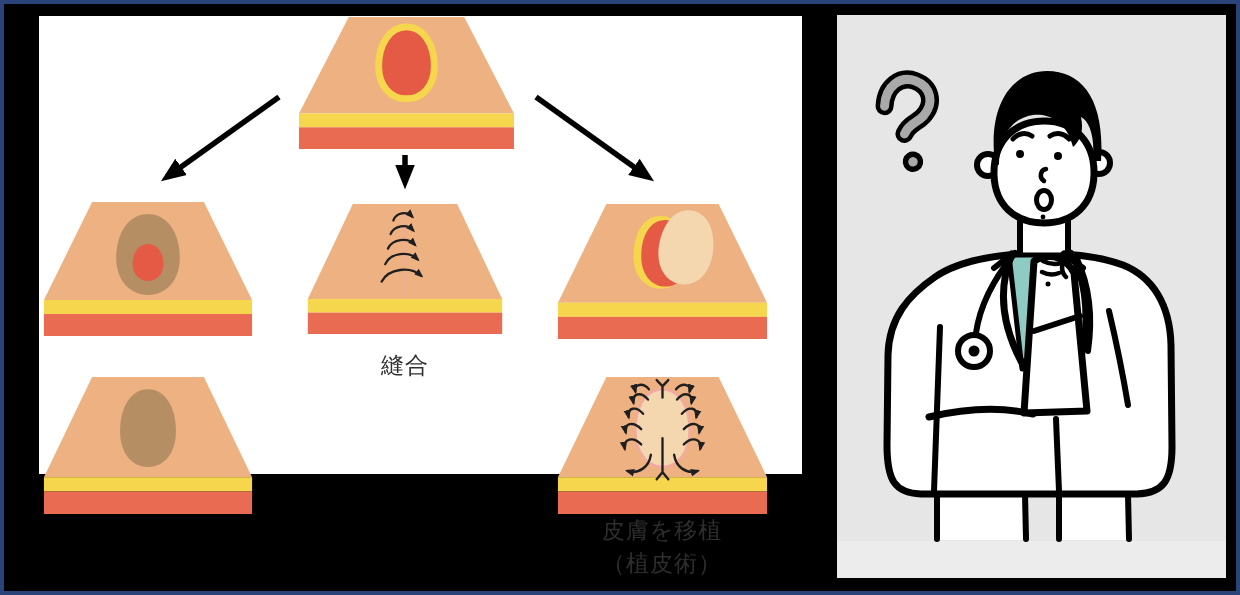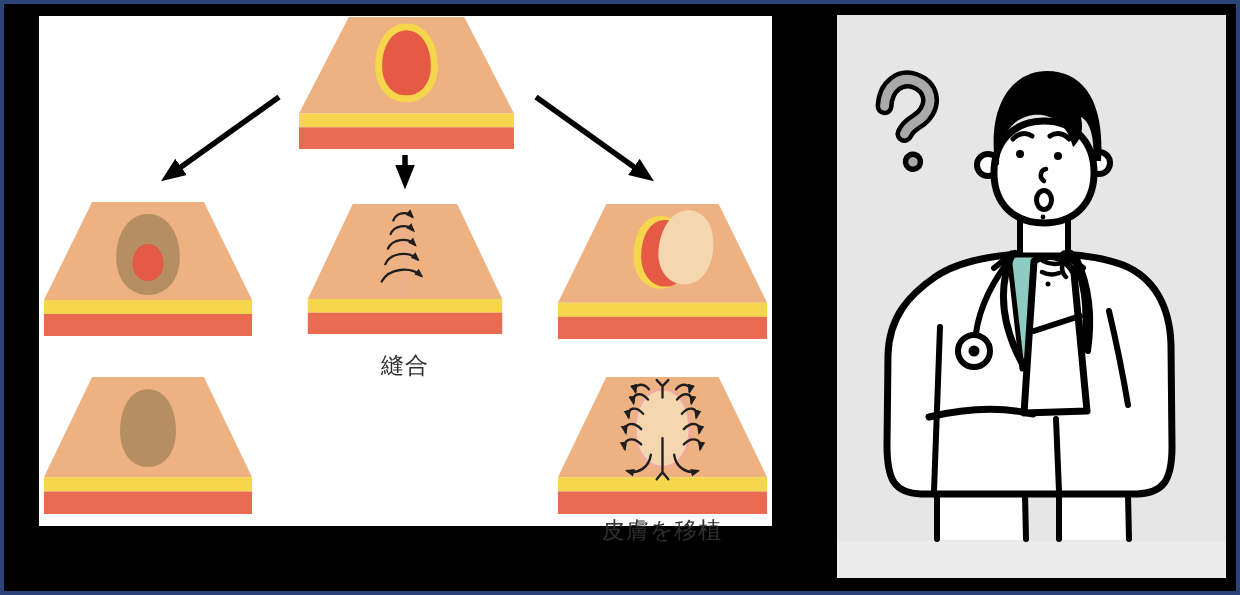--- a/index.html
+++ b/index.html
@@ -12,21 +12,21 @@
   }
   html,body{margin:0;padding:0;background:#111;}
   .stage{
     position:relative;width:1232px;height:587px;
     background:var(--frame-bg);
     border:4px solid var(--frame-border);
     overflow:hidden;
     font-family:"DejaVu Sans","Liberation Sans",sans-serif;
   }
   .panel{position:absolute;}
-  .diagram-panel{left:35px;top:12px;width:733px;height:510px;background:var(--panel-white);}
+  .diagram-panel{left:35px;top:12px;width:733px;height:458px;background:var(--panel-white);padding-left:30px;}
   .doctor-panel{left:833px;top:11px;width:389px;height:563px;background:var(--panel-gray);}
   .blk{position:absolute;display:block;}
   .skin{fill:var(--skin);}
   .fat{fill:var(--layer-yellow);}
   .musc{fill:var(--layer-red);}
   .wound{fill:var(--wound-red);}
   .scar{fill:var(--scar-brown);}
   .graft{fill:var(--graft-cream);}
   .stitch{stroke:var(--ink);stroke-width:2.4;fill:none;stroke-linecap:round;}
   .mainline{stroke:#000;stroke-width:5.5;fill:none;}
@@ -132,20 +132,21 @@
       <path class="mainline" marker-end="url(#ah-big)" d="M240,81 L128,161"></path>
       <path class="mainline" marker-end="url(#ah-big)" d="M366,139 L366,166"></path>
       <path class="mainline" marker-end="url(#ah-big)" d="M497,81 L609,161"></path>
     </svg>
 
     <div class="lbl" style="left:267px;top:333px;width:198px">縫合</div>
 
 
     <div class="lbl" style="left:514px;top:498px;width:218px">
       <div>皮膚を移植</div>
+      <div>（植皮術）</div>
     </div>
   </section>
 
   <section class="panel doctor-panel">
     <svg class="doctor-svg" viewBox="0 0 389 563">
       <rect x="0" y="526" width="389" height="37" fill="var(--floor-gray)"></rect>
 
       <g transform="rotate(14 66 100)">
         <path class="ol" d="M 46,96 C 42,76 54,62 70,64 C 86,66 94,80 86,96 C 82,104 74,106 72,118" stroke-width="18"></path>
         <path d="M 46,96 C 42,76 54,62 70,64 C 86,66 94,80 86,96 C 82,104 74,106 72,118" fill="none" stroke="var(--qmark-gray)" stroke-width="9" stroke-linecap="round"></path>

